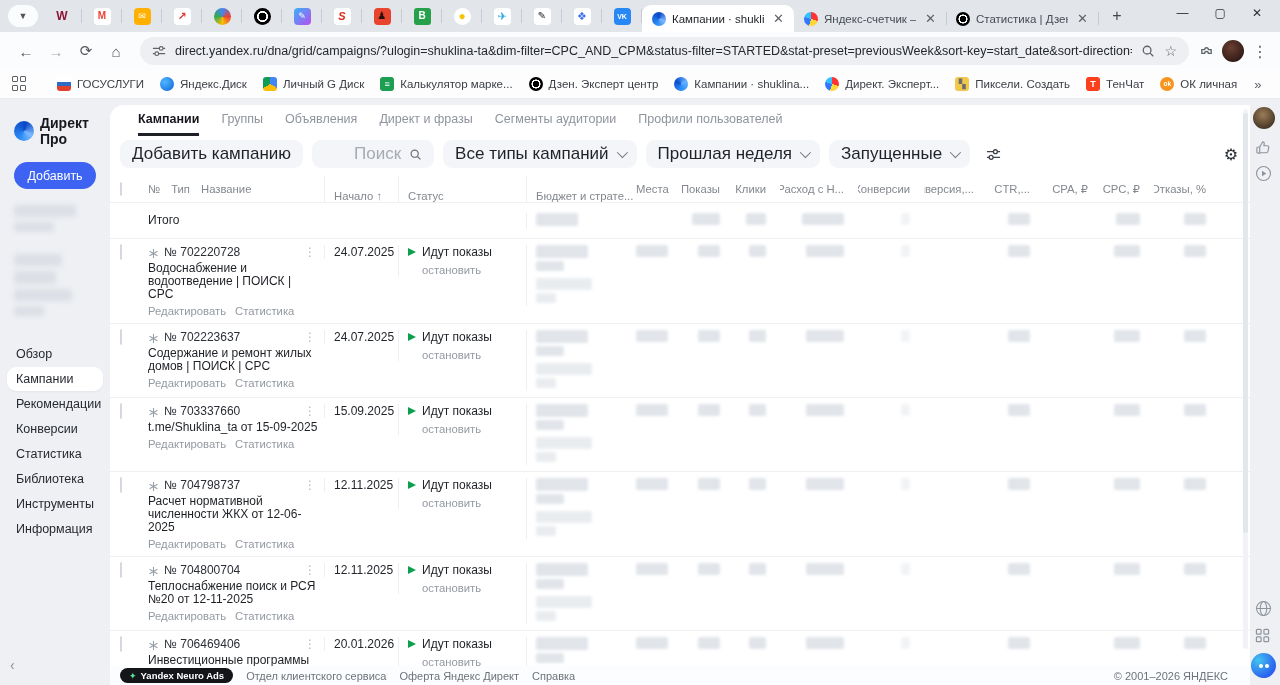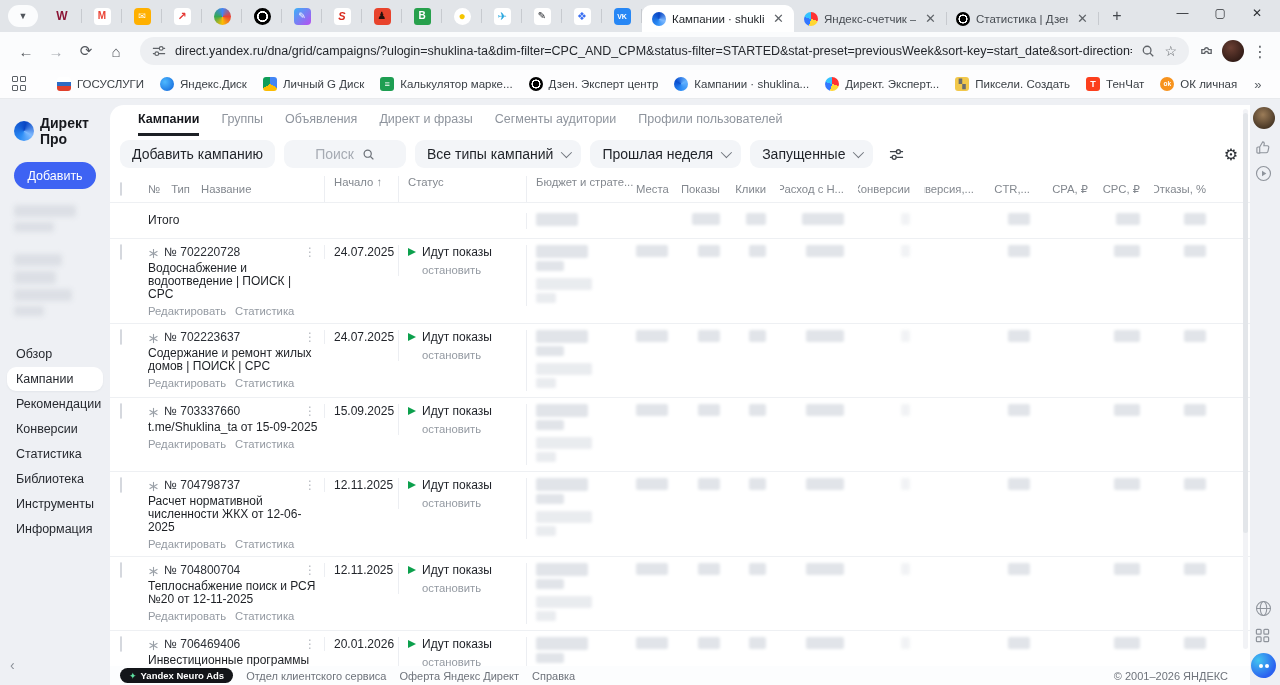--- a/index.html
+++ b/index.html
@@ -52,33 +52,33 @@
   .snav .it{height:24px;display:flex;align-items:center;font-size:12.5px;color:#26292f;padding-left:2px;margin-bottom:1px}
   .snav .it.active{background:#fff;border-radius:9px;margin-left:-7px;padding-left:9px;width:96px;box-shadow:0 1px 2px rgba(20,30,50,.05)}
   .collapse{position:absolute;bottom:10px;left:4px;color:#8a8f97;font-size:14px;padding:2px 6px}
 
   
   .main{flex:1;margin-top:6px;background:#fff;border-radius:14px 0 0 0;position:relative;overflow:hidden;display:flex;flex-direction:column;min-width:0}
   .navtabs{height:31px;flex:none;display:flex;align-items:flex-end;gap:22px;padding-left:28px}
   .ntab{font-size:12.5px;color:#8e949d;padding-bottom:10px;white-space:nowrap}
   .ntab.active{color:#15171c;font-weight:bold;border-bottom:3px solid #1e2126;padding-bottom:7px}
   .toolbar{height:40px;flex:none;display:flex;align-items:center;gap:9px;padding:2px 12px 6px 10px}
-  .pill{height:28px;border-radius:9px;background:#f3f5f8;display:flex;align-items:center;gap:8px;padding:0 12px;font-size:14px;color:#1f2228;white-space:nowrap}
+  .pill{height:28px;border-radius:9px;background:#f3f5f8;display:flex;align-items:center;gap:8px;padding:0 12px;font-size:17px;color:#1f2228;white-space:nowrap}
   .pill .ph{color:#a6abb3}
-  .pill.search{width:122px;justify-content:center}
+  .pill.search{width:122px;justify-content:flex-end}
   .chev{width:8px;height:8px;border-right:1.5px solid #70757d;border-bottom:1.5px solid #70757d;transform:rotate(45deg) translateY(-2px);flex:none}
   .iconbtn{width:28px;height:28px;display:flex;align-items:center;justify-content:center}
   .gear{margin-left:auto;font-size:16px;color:#2a2e34}
 
   
   .grid{display:grid;grid-template-columns:30px 176px 74px 128px 110px 46px 52px 46px 78px 66px 64px 56px 58px 52px 66px;padding-left:8px}
   .thead{height:26px;flex:none;align-items:center;color:#83888f;font-size:11.3px}
   .thead .hnum{display:flex;gap:11px}
   .c-date,.c-status,.c-budget{border-left:1px solid #eceef2;padding-left:9px}
-  .thead .c-date,.thead .c-status,.thead .c-budget{align-self:stretch;display:flex;align-items:flex-start}
+  .thead .c-date,.thead .c-status,.thead .c-budget{align-self:stretch;display:flex;align-items:flex-end}
   .num{display:flex;justify-content:flex-end;padding-right:14px}
   .thead .num{white-space:nowrap;overflow:hidden}
   .rows{flex:1;overflow:hidden;position:relative}
   .trow{border-top:1px solid #eef0f3;padding-top:6px;padding-bottom:6px;font-size:12px;color:#22252b;align-items:start}
   .totals{padding-top:10px;padding-bottom:9px}
   .cb{width:15px;height:15px;border:1px solid #d5d8de;border-radius:4px;background:#fff;margin:0 0 0 2px}
   .c-main{position:relative;padding-right:6px}
   .idline{display:flex;align-items:flex-end;gap:5px;color:#2a2e35}
   .kebab{position:absolute;right:8px;top:0;color:#b4b8bf;font-size:12px;letter-spacing:0}
   .cname{margin-top:3px;line-height:13px;color:#1d2025;max-width:172px}

